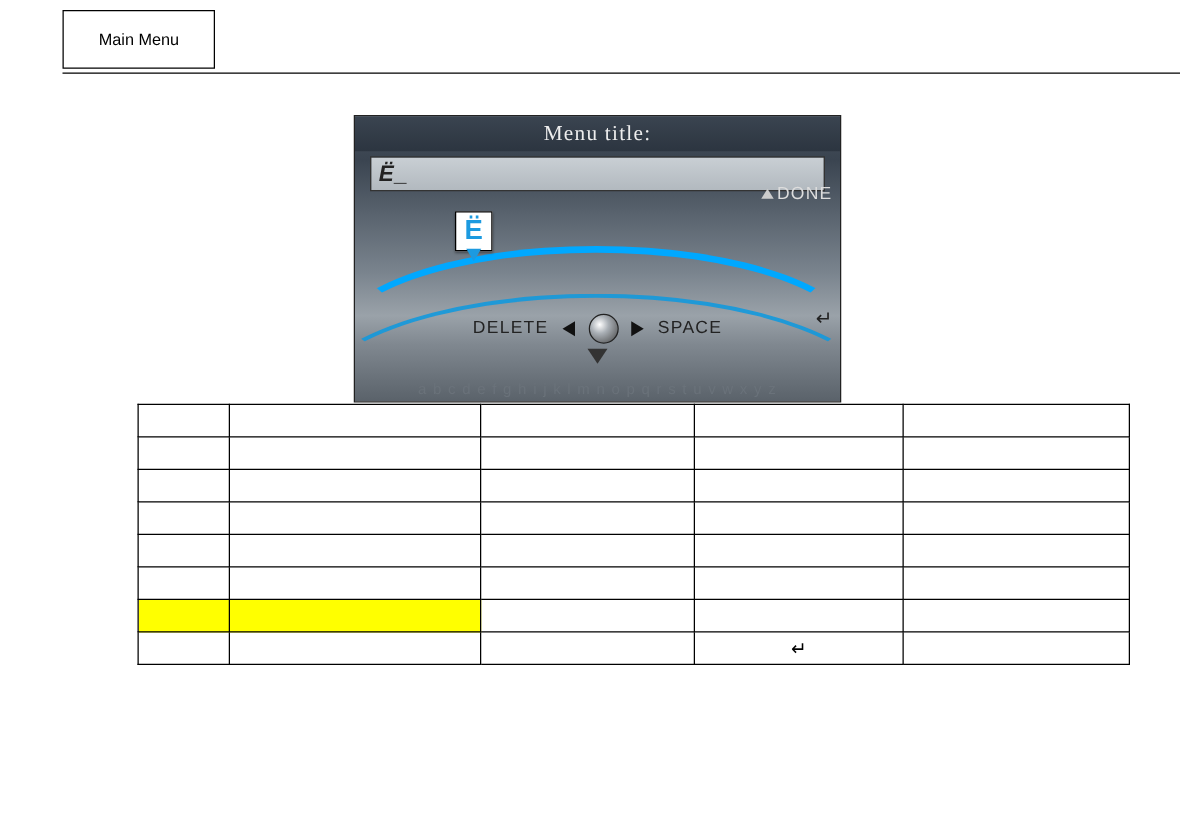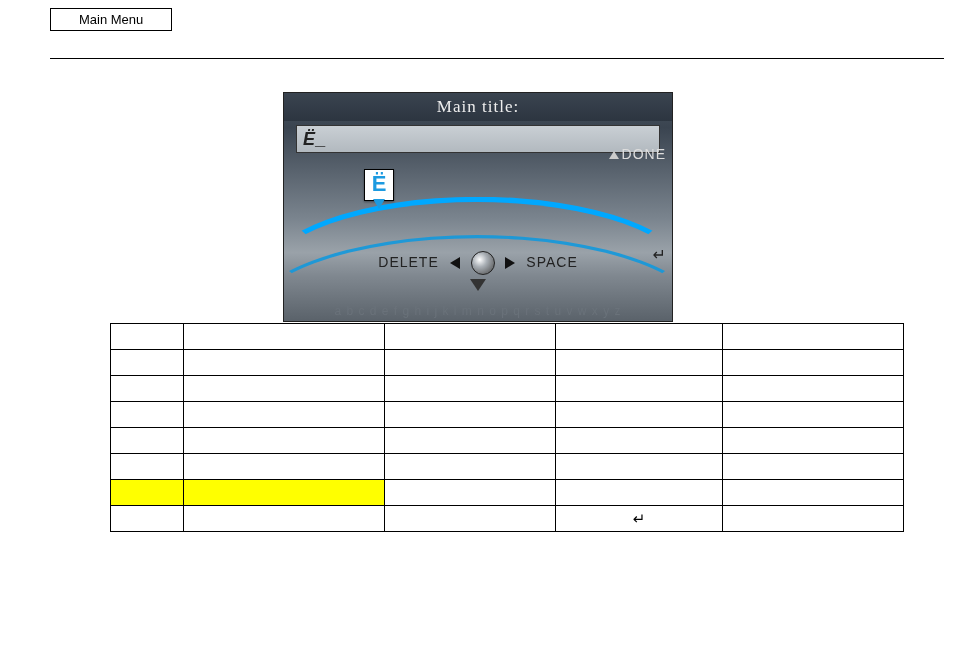--- a/index.html
+++ b/index.html
@@ -10,21 +10,21 @@
     width: 954px;
     height: 652px;
     background: #fff;
     position: relative;
   }
   .main-menu {
     position: absolute;
     top: 8px;
     left: 50px;
     border: 1px solid #000;
-    padding: 3px 28px;
+    padding: 15px 28px;
     font-size: 13px;
     background: #fff;
   }
   .top-line {
     position: absolute;
     top: 58px;
     left: 50px;
     right: 10px;
     border-top: 1px solid #000;
   }
@@ -238,21 +238,21 @@
   }
 </style>
 </head>
 <body>
 
 <div class="main-menu">Main Menu</div>
 <div class="top-line"></div>
 
 <div class="screenshot-container">
   <div class="screenshot-header">
-    <div class="screenshot-title">Main title:</div>
+    <div class="screenshot-title">Menu title:</div>
     <div class="done-box">
       <span class="arrow"></span><span>DONE</span>
     </div>
   </div>
   <div class="input-display">Ë_</div>
 
   <div class="highlight-box">Ë</div>
   <div class="highlight-pointer"></div>
 
   <div class="arc"></div>

